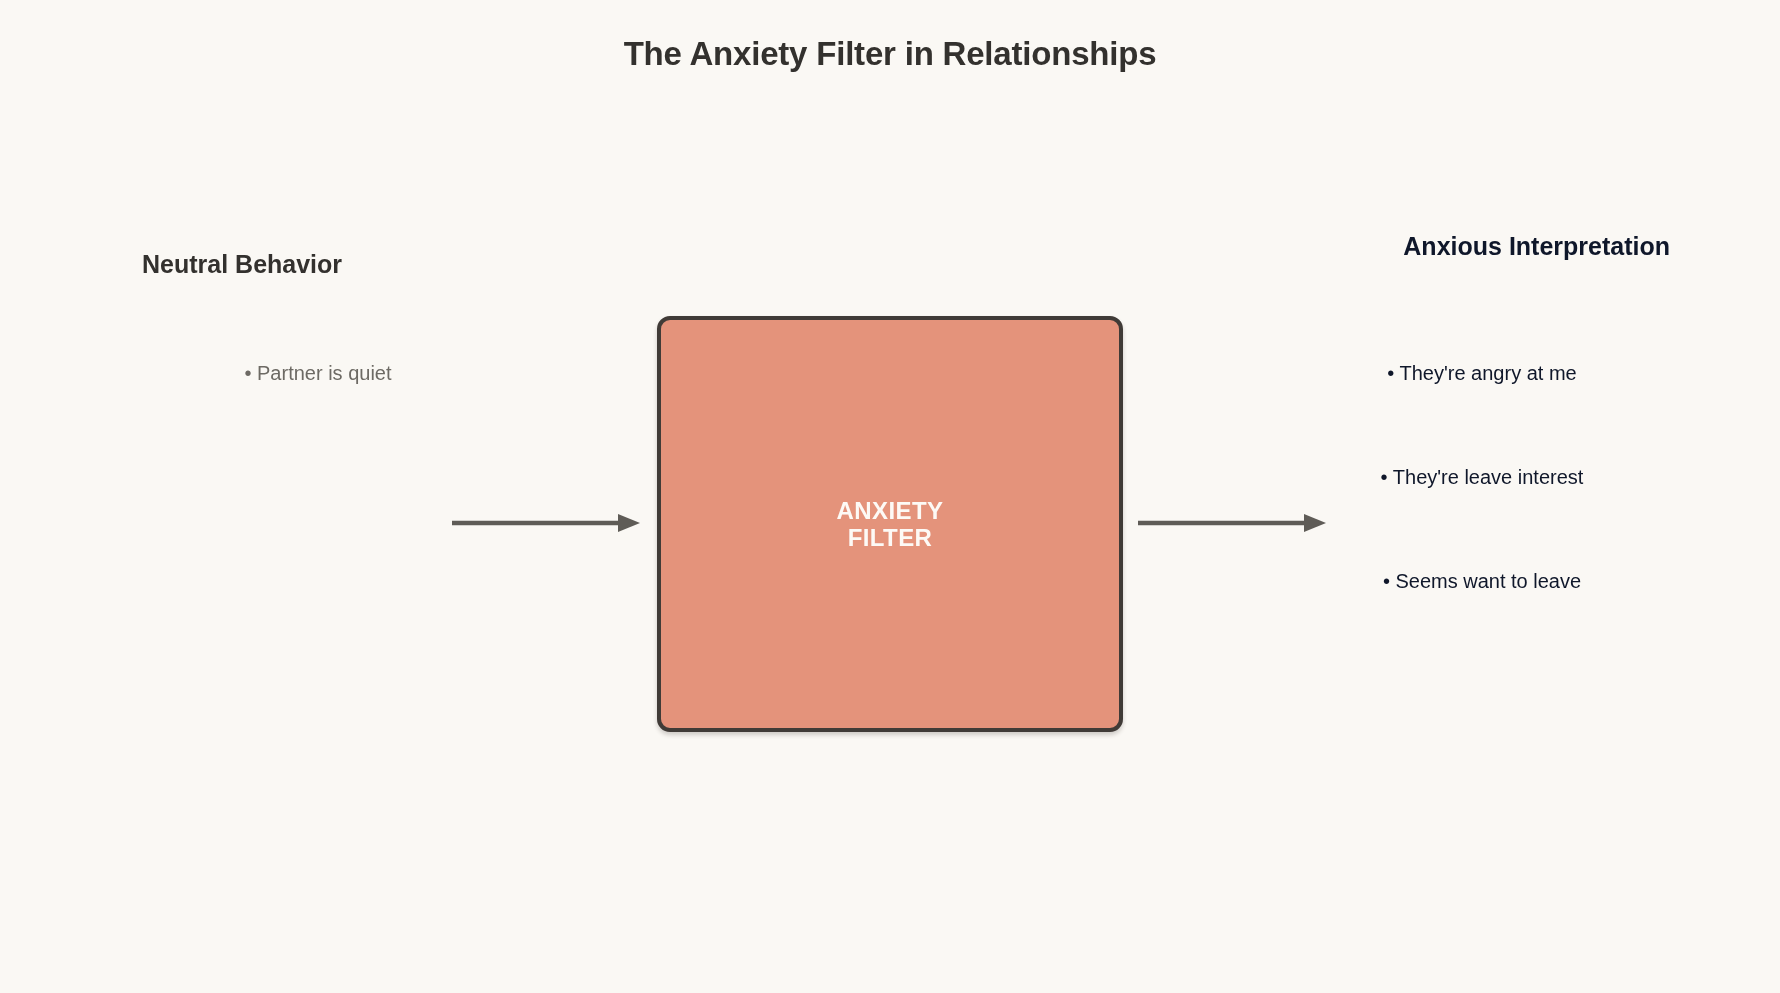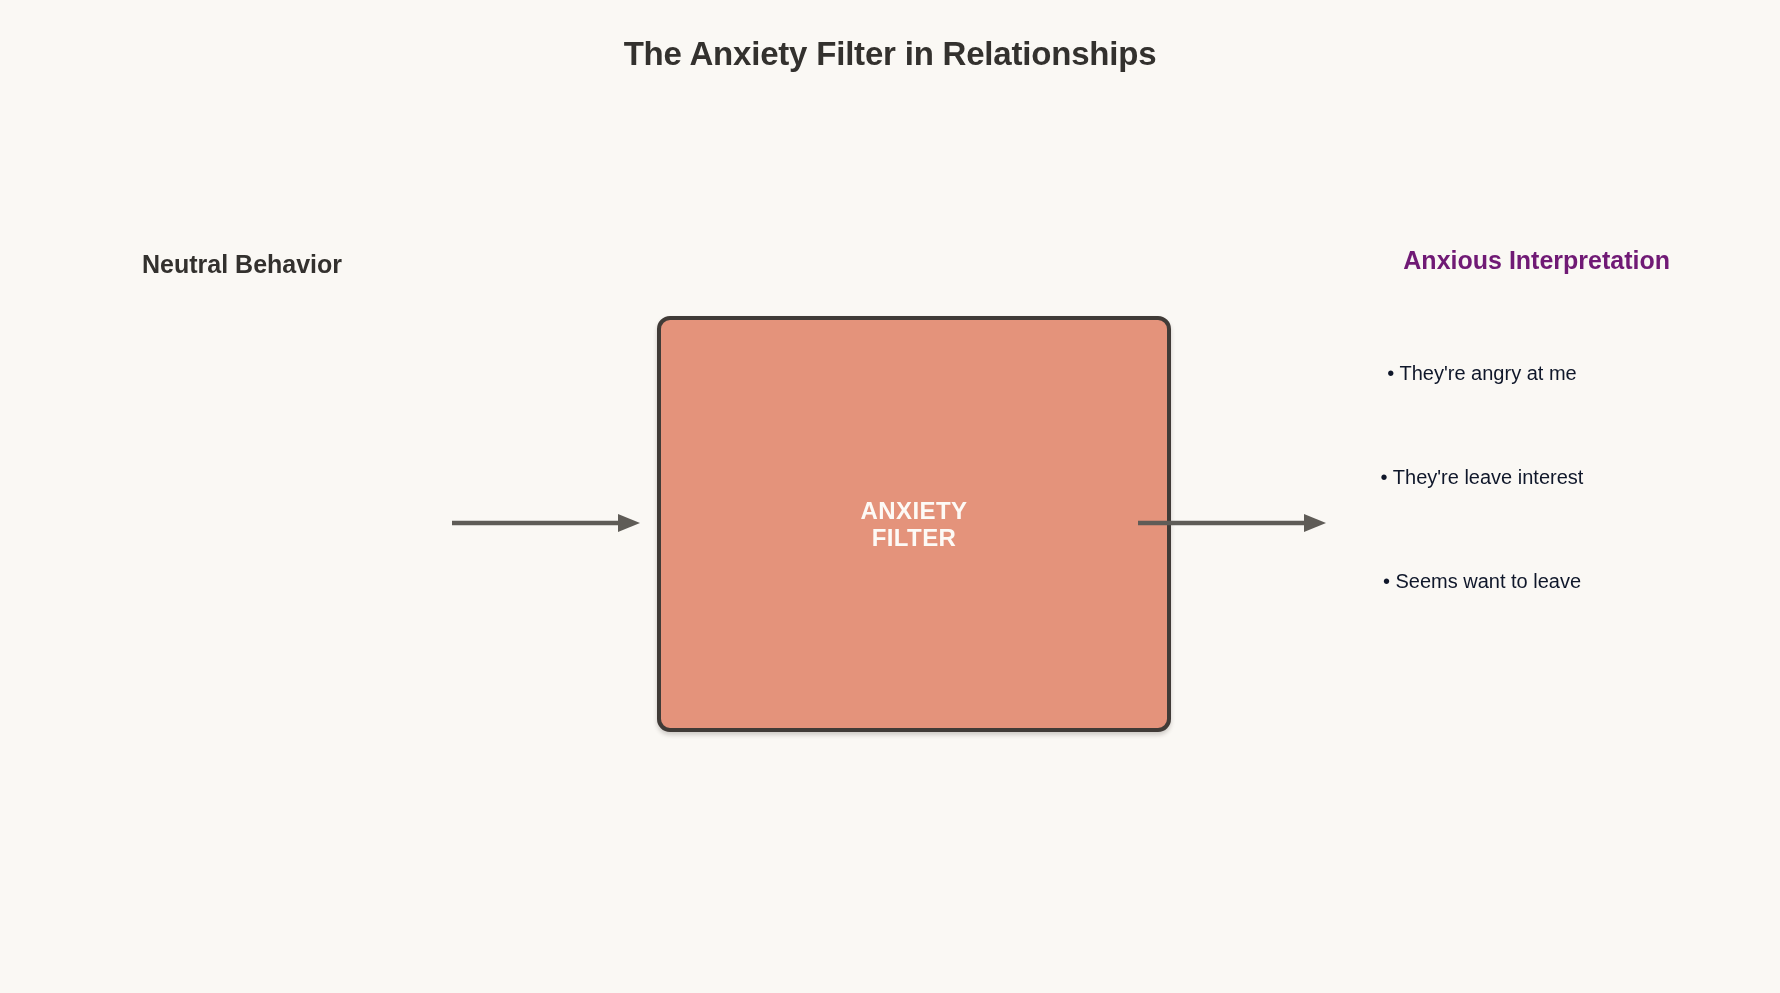--- a/index.html
+++ b/index.html
@@ -41,22 +41,22 @@
     white-space: nowrap;
   }
   #heading-left {
     left: 142px;
     top: 250px;
     color: #33312e;
     text-align: left;
   }
   #heading-right {
     right: 110px;
-    top: 246px;
-    color: #701a75;
+    top: 232px;
+    color: #0f172a;
     text-align: right;
   }
 
   
   .bullet-col {
     position: absolute;
     top: 360px;
     width: 420px;
     display: flex;
     flex-direction: column;
@@ -80,21 +80,21 @@
     height: 36px;
   }
   #arrow-left  { left: 450px;  width: 192px; }
   #arrow-right { left: 1136px; width: 192px; }
 
   
   #filter-box {
     position: absolute;
     left: 657px;
     top: 316px;
-    width: 514px;
+    width: 466px;
     height: 416px;
     box-sizing: border-box;
     background: #e4937b;
     border: 4px solid #403b37;
     border-radius: 13px;
     box-shadow: 0 3px 4px rgba(60,50,45,0.22);
     display: flex;
     flex-direction: column;
     align-items: center;
     justify-content: center;
@@ -111,20 +111,21 @@
 </head>
 <body>
 
 <div id="canvas">
 
   <div id="page-title">The Anxiety Filter in Relationships</div>
 
   <div id="heading-left" class="col-heading">Neutral Behavior</div>
 
   <div id="col-left" class="bullet-col">
+    <div class="bullet-item">• Partner is quiet</div>
   </div>
 
   <div id="arrow-left" class="arrow">
     <svg width="192" height="36" viewBox="0 0 192 36" xmlns="http://www.w3.org/2000/svg">
       <line x1="2" y1="18" x2="172" y2="18" stroke="#5f5c57" stroke-width="4.5" stroke-linecap="butt"></line>
       <polygon points="168,9 190,18 168,27" fill="#5f5c57"></polygon>
     </svg>
   </div>
 
   <div id="filter-box">

